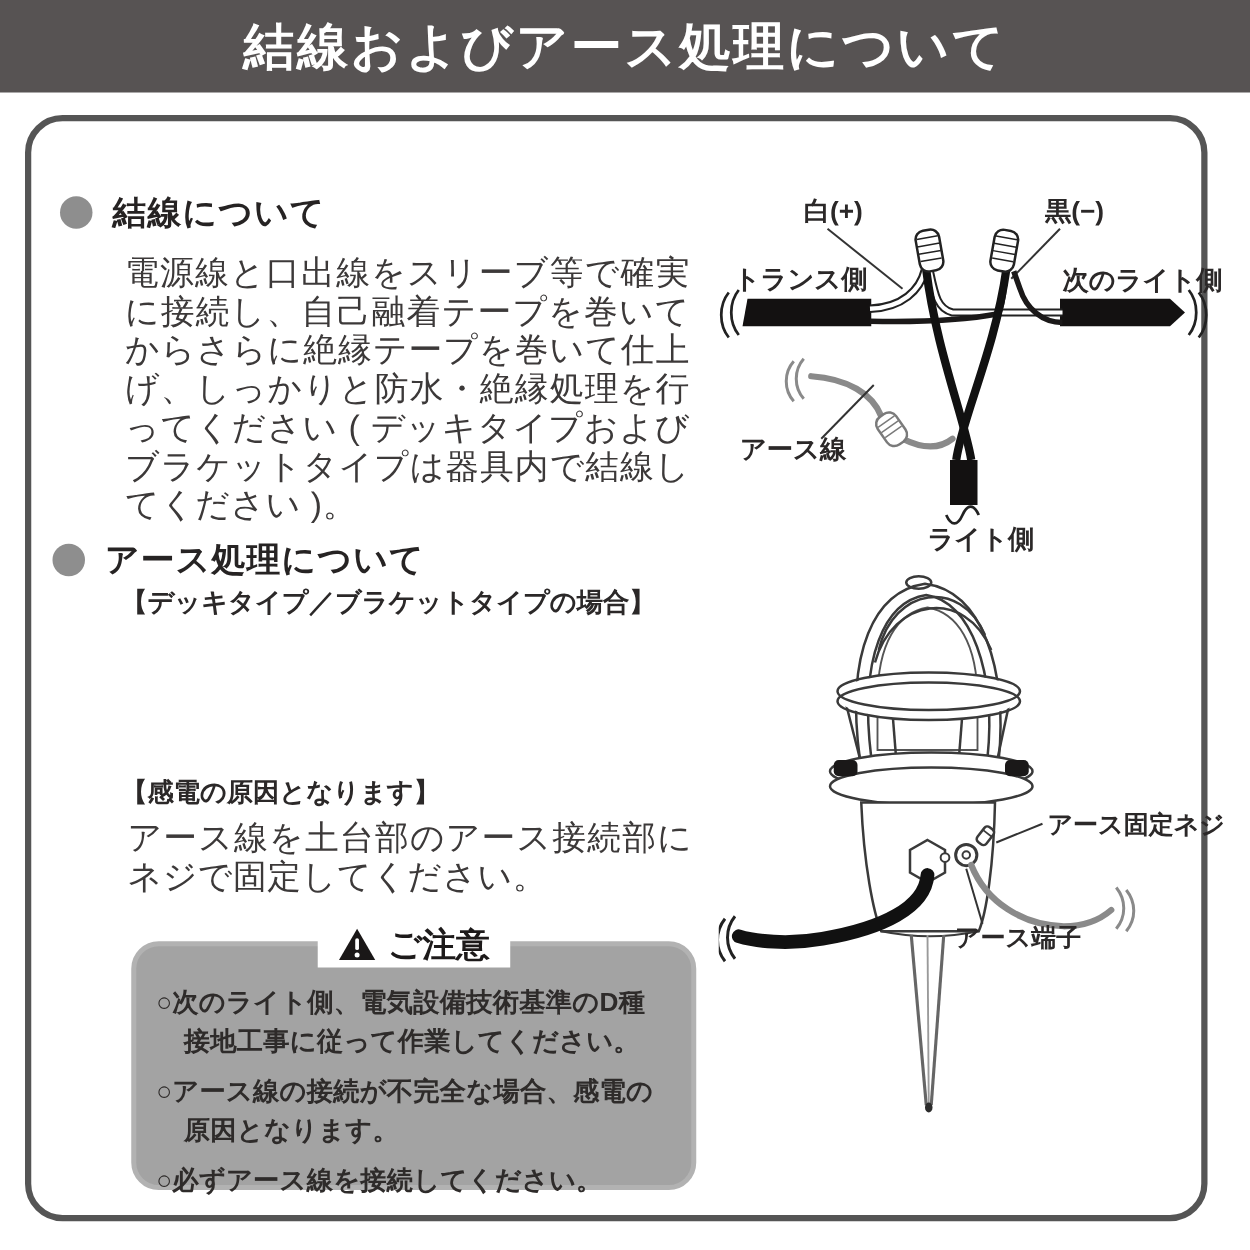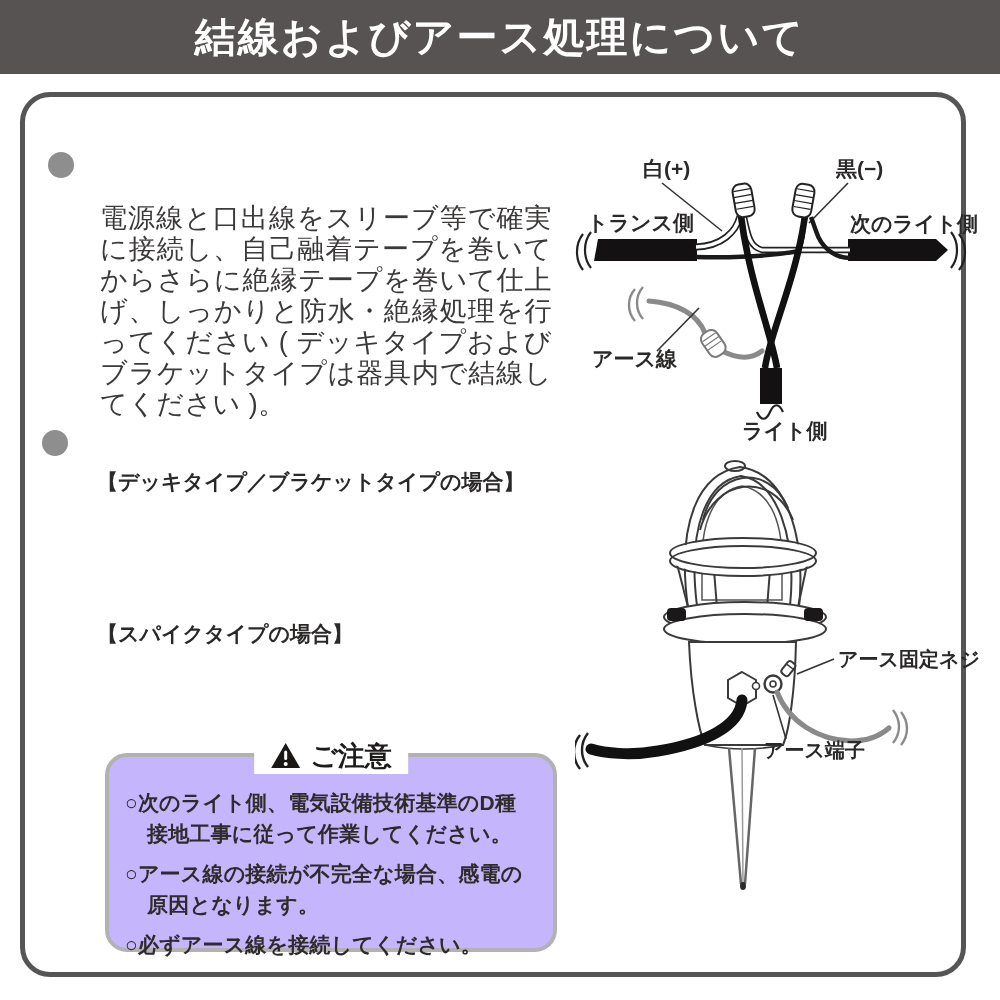--- a/index.html
+++ b/index.html
@@ -31,21 +31,21 @@
   }
   .body-par {
     position: absolute; width: 452px; font-size: 27px; line-height: 31px;
     color: #3c3939; text-align: justify; letter-spacing: 0.5px;
   }
   .sub-head {
     position: absolute; font-size: 21px; font-weight: bold; color: #2b2828;
   }
   .caution {
     position: absolute; left: 105px; top: 753px; width: 452px; height: 199px;
-    border: 4px solid #b2b2b2; border-radius: 22px; background: #c4b5fd;
+    border: 4px solid #b2b2b2; border-radius: 22px; background: #a3a3a3;
     padding: 30px 16px 0 16px;
   }
   .caution-title {
     position: absolute; top: -19px; left: 50%; transform: translateX(-50%);
     background: #ffffff; padding: 0 16px; display: flex; align-items: center; gap: 9px;
     font-size: 27px; font-weight: bold; color: #1d1a1a; white-space: nowrap;
   }
   .c-item {
     font-size: 21px; font-weight: bold; color: #2e2b2a; line-height: 31px;
     padding-left: 1.05em; text-indent: -1.05em; margin-bottom: 9px;
@@ -62,28 +62,31 @@
 <div class="page">
 
   <header class="topbar">
     <h1>結線およびアース処理について</h1>
   </header>
 
   <div class="content-box"></div>
 
   <div class="sec-head" style="left:48px; top:152px;">
     <span class="bullet"></span>
+    <span class="sec-title">結線について</span>
   </div>
   <p class="body-par" style="left:100px; top:203px;">電源線と口出線をスリーブ等で確実に接続し、自己融着テープを巻いてからさらに絶縁テープを巻いて仕上げ、しっかりと防水・絶縁処理を行ってください ( デッキタイプおよびブラケットタイプは器具内で結線してください )。</p>
 
   <div class="sec-head" style="left:42px; top:430px;">
     <span class="bullet"></span>
+    <span class="sec-title">アース処理について</span>
   </div>
   <div class="sub-head" style="left:97px; top:468px;text-align:center;">【デッキタイプ／ブラケットタイプの場合】</div>
-  <div class="sub-head" style="left:97px; top:620px;">【スパイクタイプの場合】</div>
+  <div class="sub-head" style="left:97px; top:620px;">【感電の原因となります】</div>
+  <p class="body-par" style="left:102px; top:655px;">アース線を土台部のアース接続部にネジで固定してください。</p>
 
   <div class="caution">
     <div class="caution-title">
       <svg width="31" height="28" viewBox="0 0 31 28">
         <path d="M15.5 1 L30 26 L1 26 Z" fill="#1a1717"></path>
         <rect x="14" y="8.5" width="3" height="9.5" rx="1.5" fill="#ffffff"></rect>
         <circle cx="15.5" cy="22" r="2" fill="#ffffff"></circle>
       </svg>
       <span>ご注意</span>
     </div>

